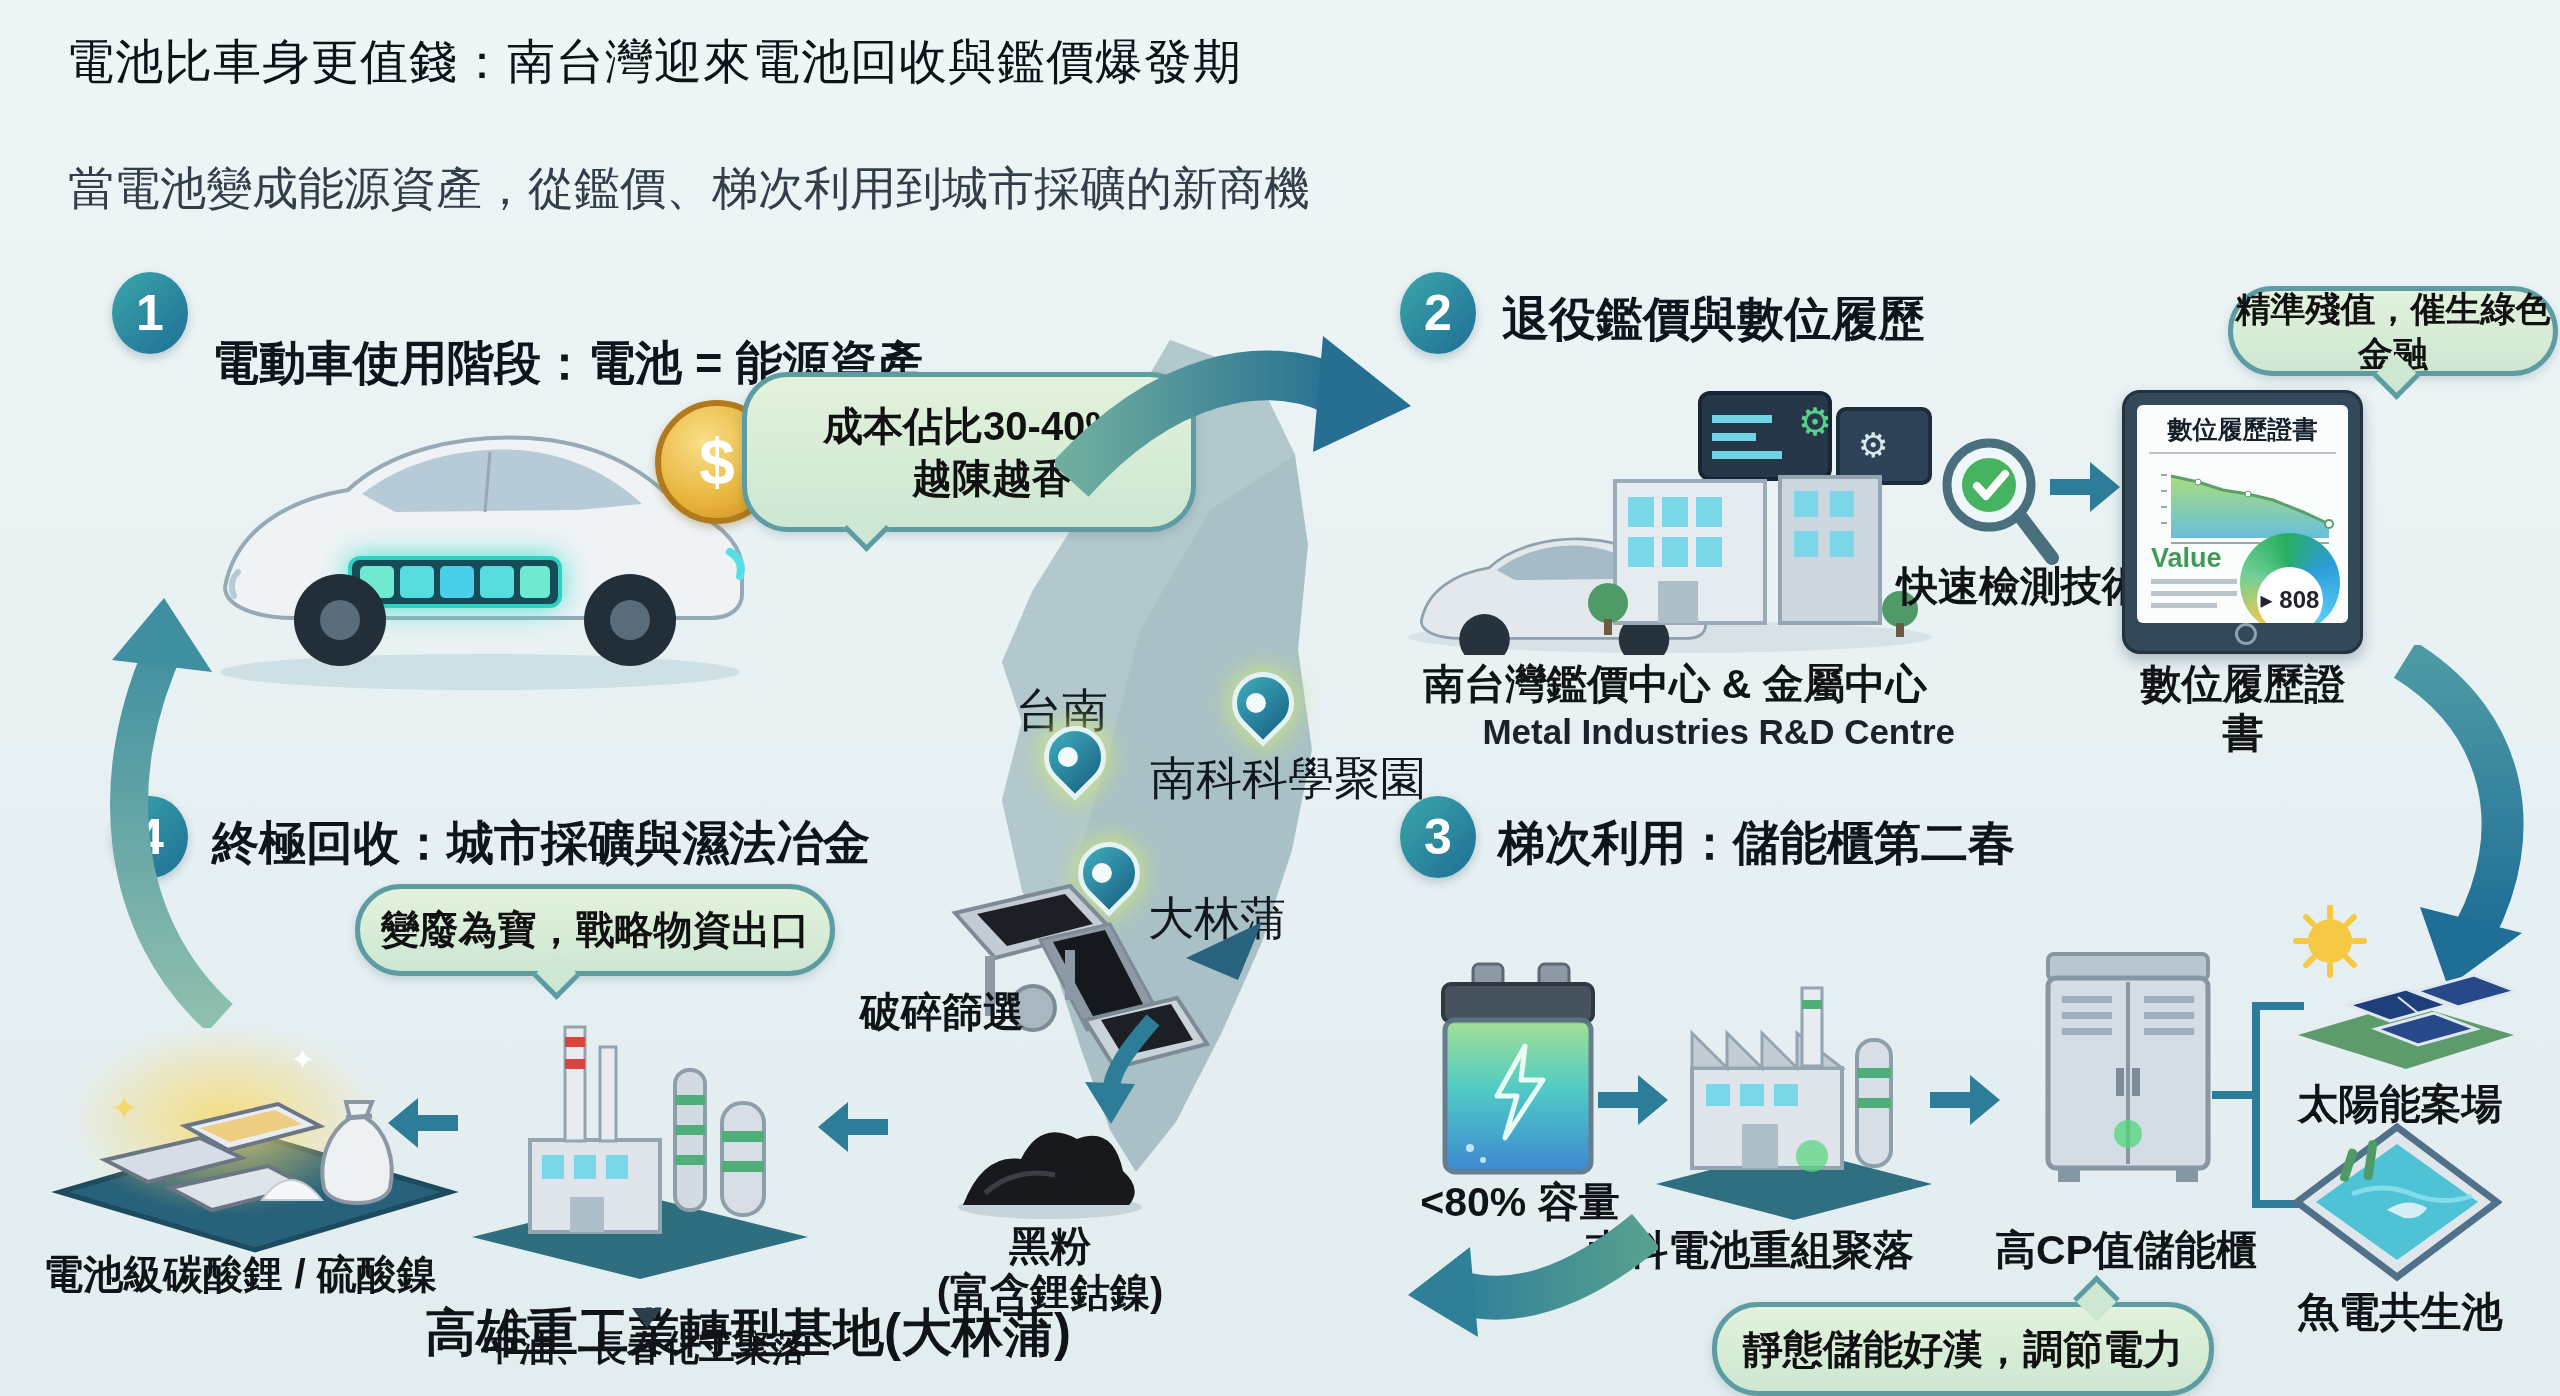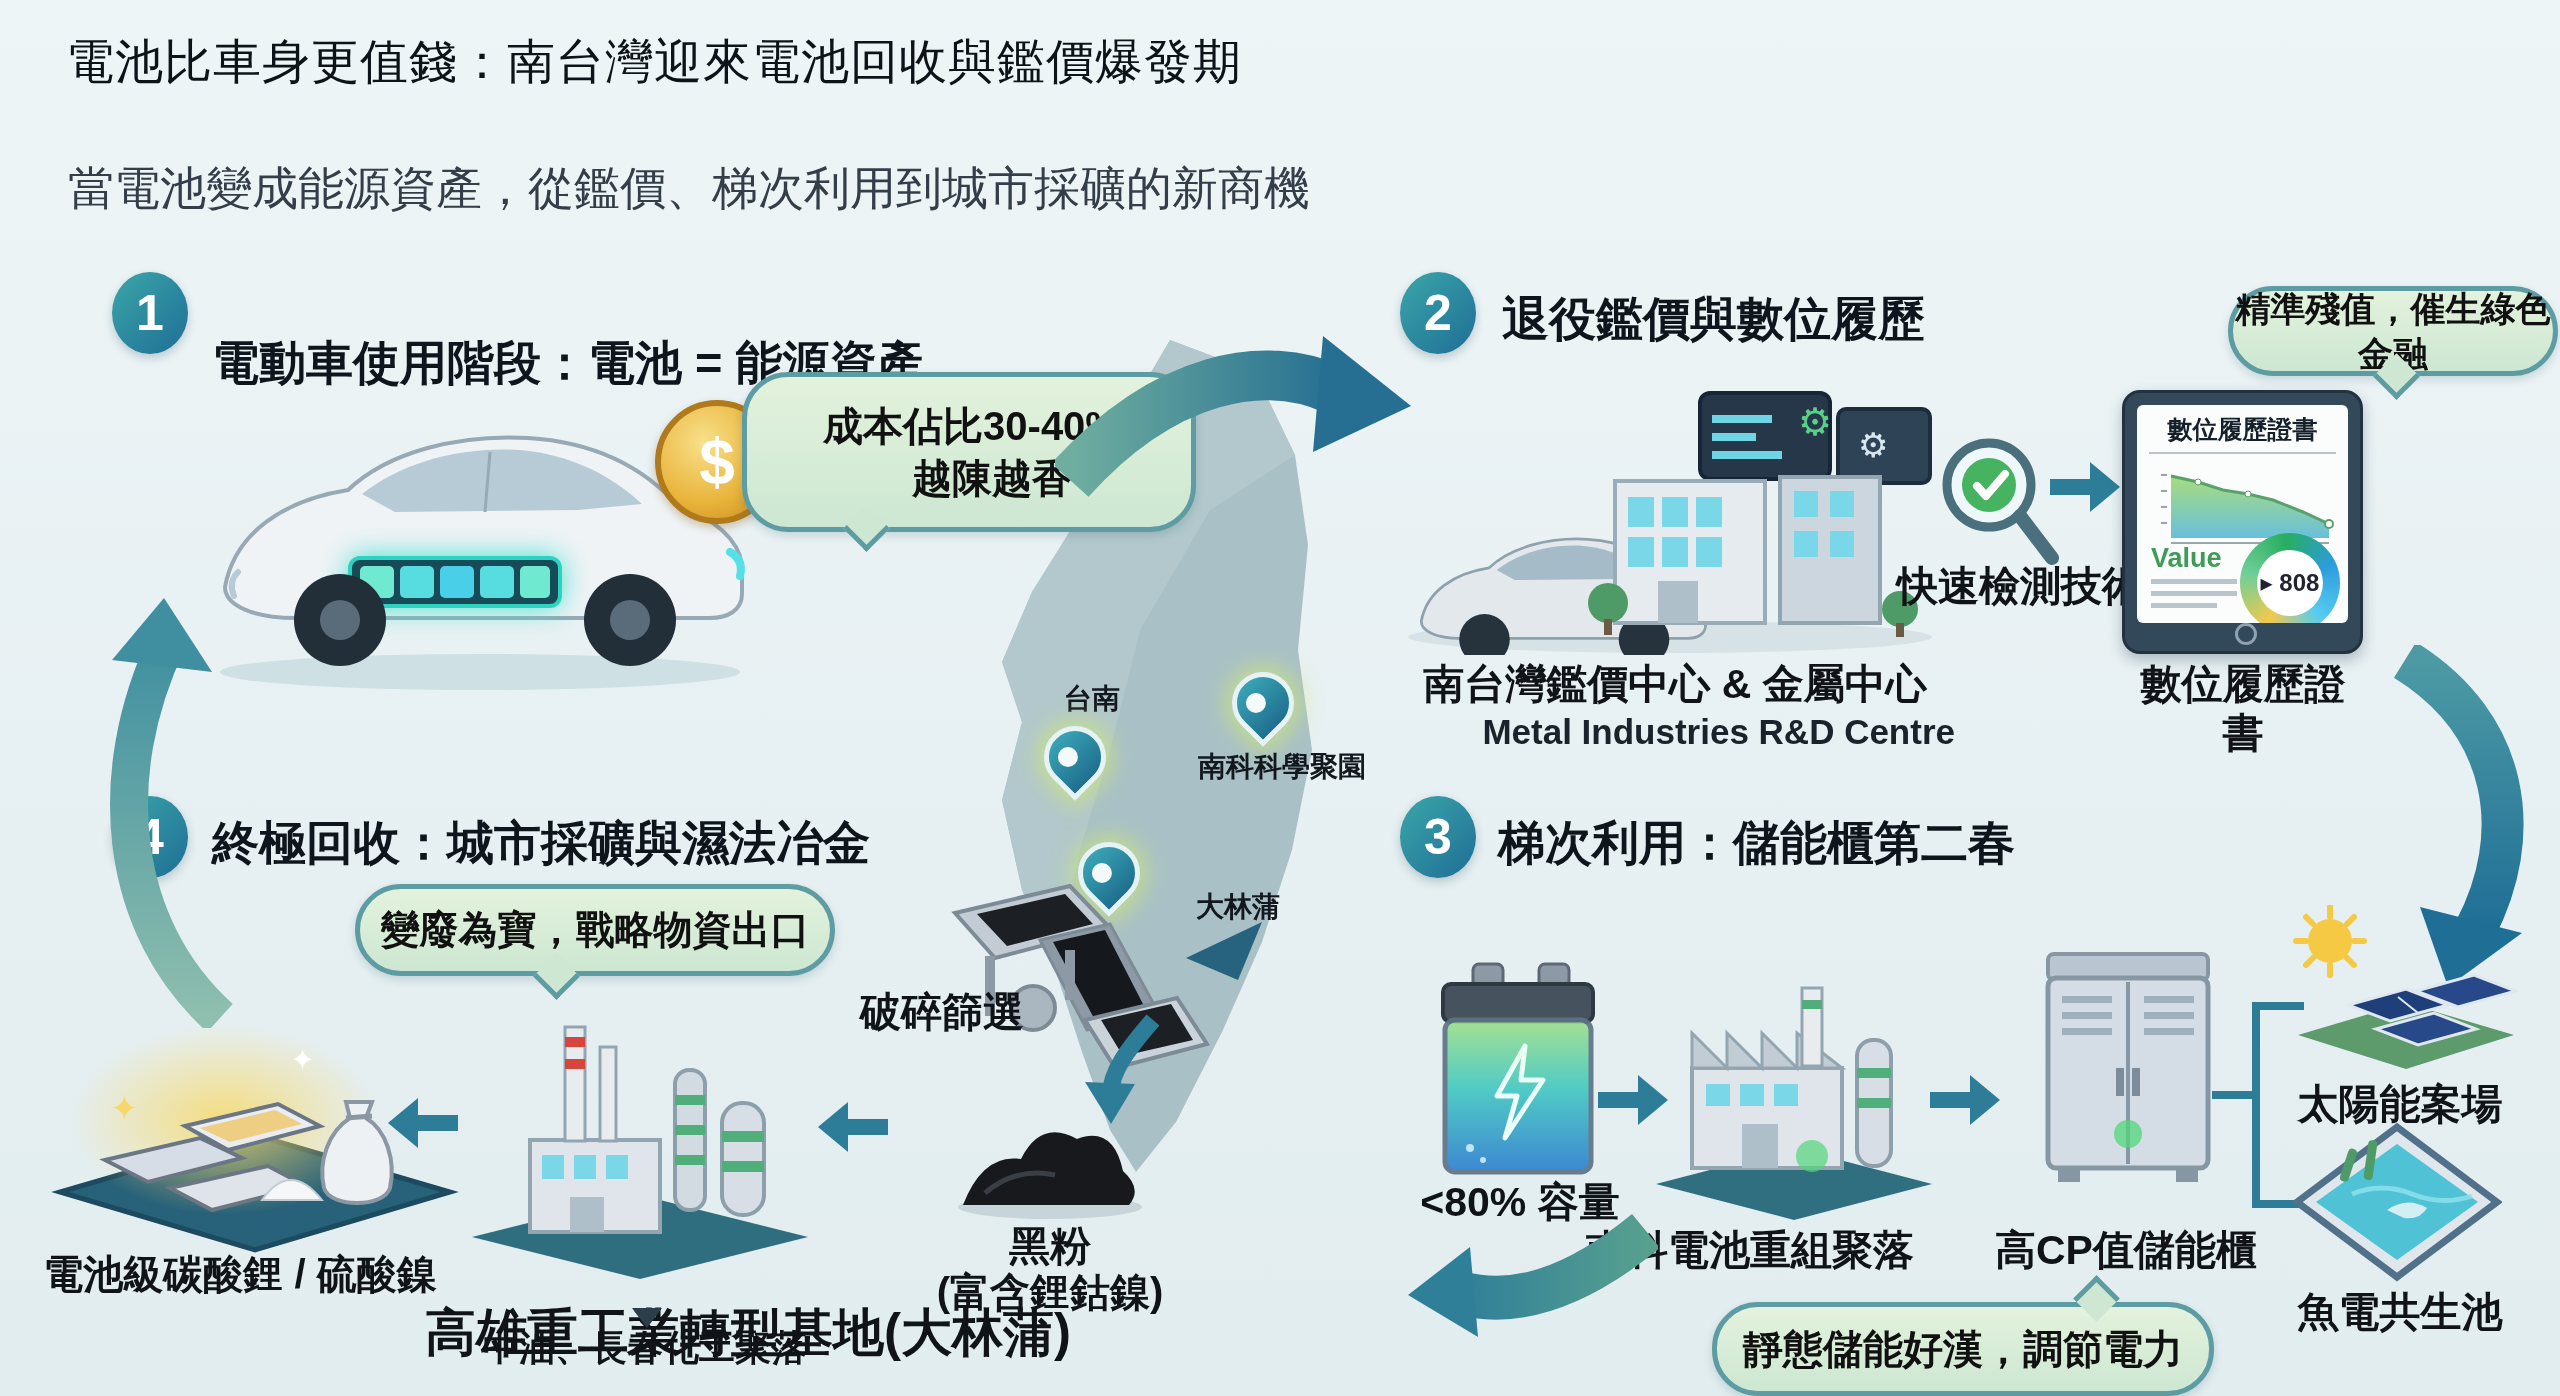--- a/index.html
+++ b/index.html
@@ -19,25 +19,25 @@
     border-radius:46px;display:flex;align-items:center;justify-content:center;
     font-size:38px;font-weight:800;color:#111;text-align:center;line-height:1.3;
     box-shadow:0 4px 10px rgba(40,90,100,.18);white-space:pre-line;}
   .tail{position:absolute;width:28px;height:28px;background:#cde7d2;transform:rotate(45deg);}
   .tail-down{border-right:5px solid #5e9ca3;border-bottom:5px solid #5e9ca3;}
   .tail-up{border-left:5px solid #5e9ca3;border-top:5px solid #5e9ca3;}
   .pin{width:52px;height:52px;background:linear-gradient(180deg,#39a3b4,#1f6f8f);
     border:5px solid #e6f3f5;border-radius:50% 50% 50% 0;transform:rotate(-45deg);
     box-shadow:0 0 22px 6px rgba(205,230,120,.75);}
   .pin::after{content:'';position:absolute;width:20px;height:20px;background:#f4f9f9;border-radius:50%;top:11px;left:11px;}
-  .maplbl{font-size:28px;font-weight:700;color:#12181e;white-space:nowrap;margin-left:48px;}
+  .maplbl{font-size:46px;font-weight:400;color:#12181e;white-space:nowrap;}
   .conn{position:absolute;background:#2e7d98;}
   .gauge{width:100px;height:100px;border-radius:50%;
     background:conic-gradient(from 210deg,#f2c94c,#6fcf97,#27ae60,#2d9cdb,#56ccf2,#f2c94c);
-    display:flex;align-items:center;justify-content:center;}
+    display:flex;align-items:flex-end;justify-content:center;}
   .gauge-in{width:66px;height:66px;border-radius:50%;background:#fff;display:flex;align-items:center;justify-content:center;
     font-size:24px;font-weight:800;color:#223;}
   .screen-line{fill:#6fd4e4;}
 </style>
 </head>
 <body>
 
 <div id="canvas">
 
   <div class="abs ttl" style="left:66px;top:30px;">電池比車身更值錢：南台灣迎來電池回收與鑑價爆發期</div>

